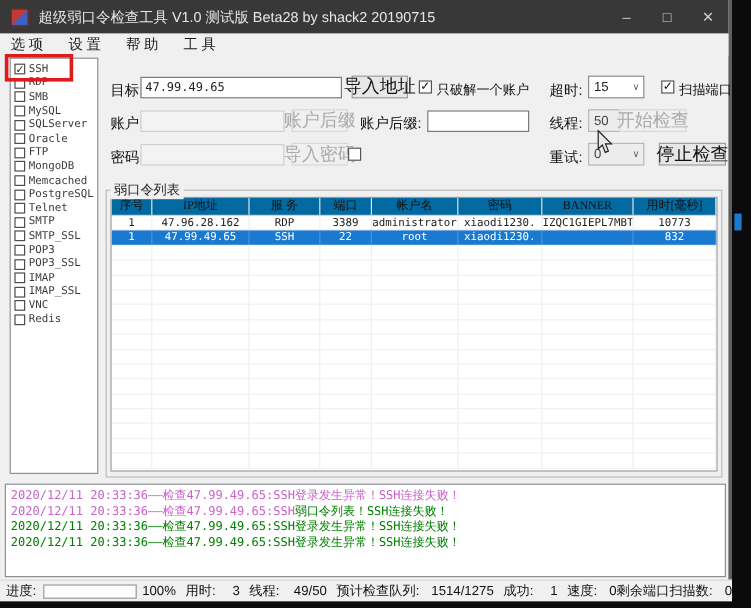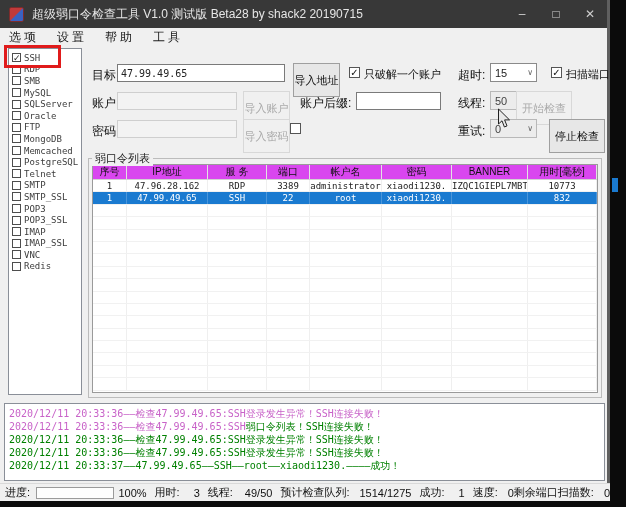--- a/index.html
+++ b/index.html
@@ -27,37 +27,37 @@
   .cb.on::before { content:"✓"; }
   .svc-name { font-family:"DejaVu Sans Mono", monospace; font-size:9px; color:#3c3c3c; margin-left:3px; white-space:nowrap; }
 
   .annotation { position:absolute; left:4px; top:45px; width:57px; height:23px; border:3px solid #e01b1b; z-index:40; }
 
   
   .flabel { position:absolute; font-size:12px; color:#111; white-space:nowrap; }
   .textbox { position:absolute; height:18px; background:#fff; border:1px solid #7a7a7a; font-family:"DejaVu Sans Mono", monospace;
              font-size:10px; color:#222; padding:0 3px; line-height:16px; outline:none; }
   .textbox.disabled { background:#f3f3f3; border-color:#cfcfcf; }
-  .btn { position:absolute; height:34px; background:#e7e7e7; border:1px solid #9f9f9f; font-size:11px; color:#111;
+  .btn { position:absolute; height:19px; background:#e7e7e7; border:1px solid #9f9f9f; font-size:15px; color:#111;
          display:flex; align-items:center; justify-content:center; white-space:nowrap; }
   .btn.disabled { background:#f0f0f0; border-color:#d8d8d8; color:#aaa; }
   .fcb { position:absolute; width:11px; height:11px; border:1px solid #555; background:#fff; font-size:10px; line-height:10px; text-align:center; color:#111; }
   .fcb.on::before { content:"✓"; }
   .fcb-label { position:absolute; font-size:11px; color:#111; white-space:nowrap; }
   .fcb-label.small { font-size:10px; }
   .combo { position:absolute; width:47px; height:19px; background:#fff; border:1px solid #8a8a8a; font-size:11px; color:#222;
            display:flex; align-items:center; padding-left:4px; }
   .combo .arrow { margin-left:auto; margin-right:3px; font-size:8px; color:#666; }
   .combo.dim { background:#ececec; border-color:#b8b8b8; color:#444; }
 
   
   .groupbox { position:absolute; left:88px; top:158px; width:514px; height:240px; border:1px solid #bcbcbc; }
   .group-title { position:absolute; left:92px; top:151px; font-size:11px; color:#222; background:#f0f0f0; padding:0 3px; z-index:2; }
   .table { position:absolute; left:92px; top:164px; width:506px; height:229px; background:#fff; border:1px solid #9a9a9a; overflow:hidden; }
-  .thead { display:flex; height:15px; background:#d946ef; border-bottom:1px solid #d2d2d2; }
+  .thead { display:flex; height:15px; background:#0369a1; border-bottom:1px solid #d2d2d2;font-family:Liberation Serif, serif; }
   .th { font-size:10px; color:#111; text-align:center; line-height:14px; border-right:1px solid #e2e2e2; overflow:hidden; white-space:nowrap; flex:none; }
   .tr { display:flex; height:12.4px; border-bottom:1px solid #f1f1f1; }
   .td { font-family:"DejaVu Sans Mono", monospace; font-size:9px; color:#222; text-align:center; line-height:12px;
         border-right:1px solid #efefef; overflow:hidden; white-space:nowrap; flex:none; }
   .tr.sel { background:var(--sel,#1a7ad0); }
   .tr.sel .td { color:#fff; border-right-color:#4a95da; }
 
   
   .logbox { position:absolute; left:4px; top:403px; width:601px; height:78px; background:#fff; border:1px solid #8a8f98; padding:3px 2px 0 4px; overflow:hidden; }
   .logline { font-family:"DejaVu Sans Mono", monospace; font-size:10px; line-height:13px; white-space:nowrap; }
@@ -182,21 +182,21 @@
     <div class="flabel" style="left:458px; top:67px;">超时:</div>
     <div class="combo" style="left:490px; top:63px;">
       <span>15</span>
       <span class="arrow">∨</span>
     </div>
     <span class="fcb on" id="cb-scanport" style="left:551px; top:67px;"></span>
     <div class="fcb-label" style="left:566px; top:67px;">扫描端口</div>
 
     <div class="flabel" style="left:92px; top:95px;">账户:</div>
     <input class="textbox disabled" style="left: 117px; top: 92px; width: 120px;" value="">
-    <div class="btn disabled" style="left:243px; top:91px; width:47px;">导入账户</div>
+    <div class="btn disabled" style="left:243px; top:91px; width:47px;">账户后缀</div>
     <div class="flabel" style="left:300px; top:95px;">账户后缀:</div>
     <input class="textbox" style="left: 356px; top: 92px; width: 85px;" value="">
     <div class="flabel" style="left:458px; top:95px;">线程:</div>
     <div class="combo dim" style="left:490px; top:91px;">
       <span>50</span>
       <span class="arrow">∨</span>
     </div>
     <div class="btn disabled" style="left:516px; top:91px; width:56px;">开始检查</div>
 
     <div class="flabel" style="left:92px; top:123px;">密码:</div>
@@ -395,21 +395,20 @@
             <div class="td" style="width: 69px;"></div>
           </div>
         </div>
     </div>
 
     <div class="logbox">
         <div class="logline"><span style="color: rgb(200, 99, 200);">2020/12/11 20:33:36——检查47.99.49.65:SSH登录发生异常！SSH连接失败！</span></div>
         <div class="logline"><span style="color: rgb(200, 99, 200); margin-top: 40px;">2020/12/11 20:33:36——检查47.99.49.65:SSH</span><span style="color: rgb(0, 128, 0);">弱口令列表！SSH连接失败！</span></div>
         <div class="logline"><span style="color: rgb(0, 128, 0);">2020/12/11 20:33:36——检查47.99.49.65:SSH登录发生异常！SSH连接失败！</span></div>
         <div class="logline"><span style="color: rgb(0, 128, 0);">2020/12/11 20:33:36——检查47.99.49.65:SSH登录发生异常！SSH连接失败！</span></div>
-        <div class="logline"><span style="color: rgb(0, 128, 0);">2020/12/11 20:33:37——47.99.49.65——SSH——root——xiaodi1230.————成功！</span></div>
       </div>
 
     <div class="statusbar">
       <span style="margin-left:5px;">进度:</span>
       <span class="progress-track"><span class="progress-fill" id="progress-fill" style="width: 100%;"></span></span>
       <span style="margin-left:4px;">100%</span>
       <span style="margin-left:8px;">用时:</span>
       <span style="margin-left:14px;">3</span>
       <span style="margin-left:8px;">线程:</span>
       <span style="margin-left:12px;">49/50</span>

